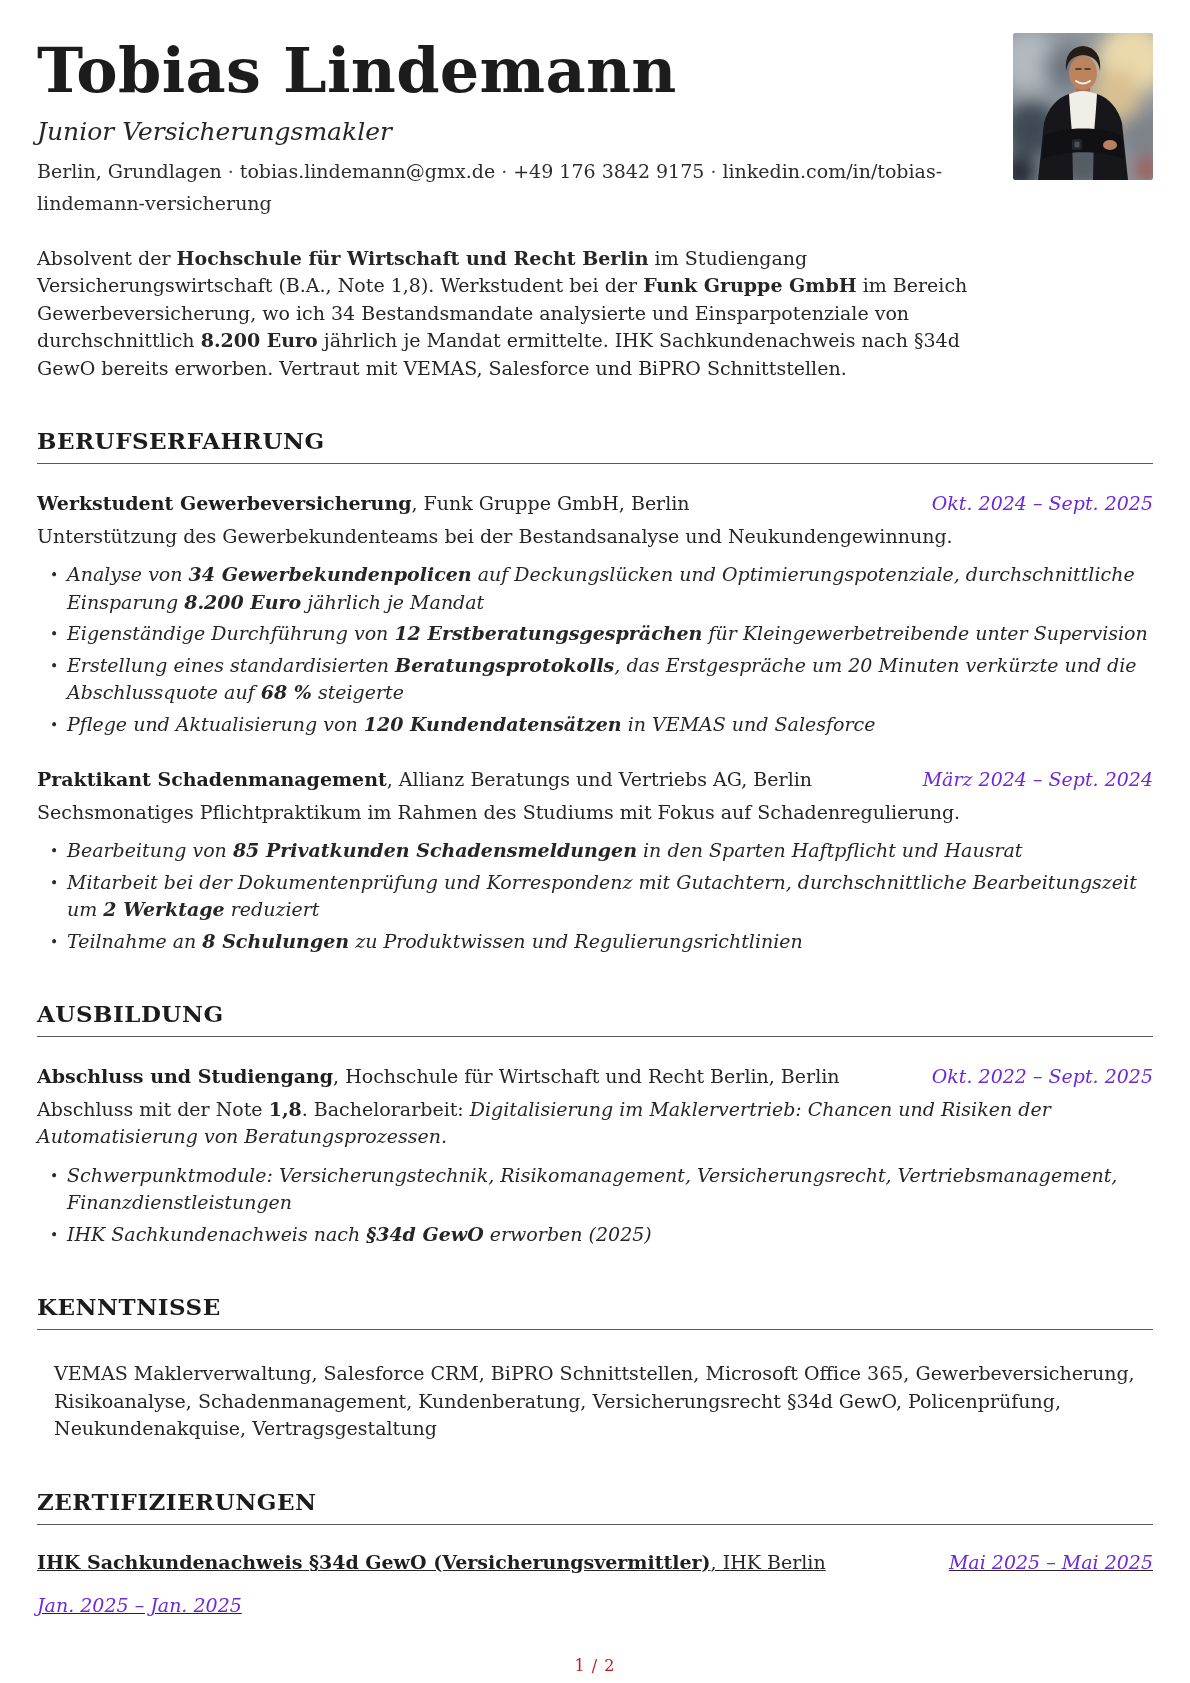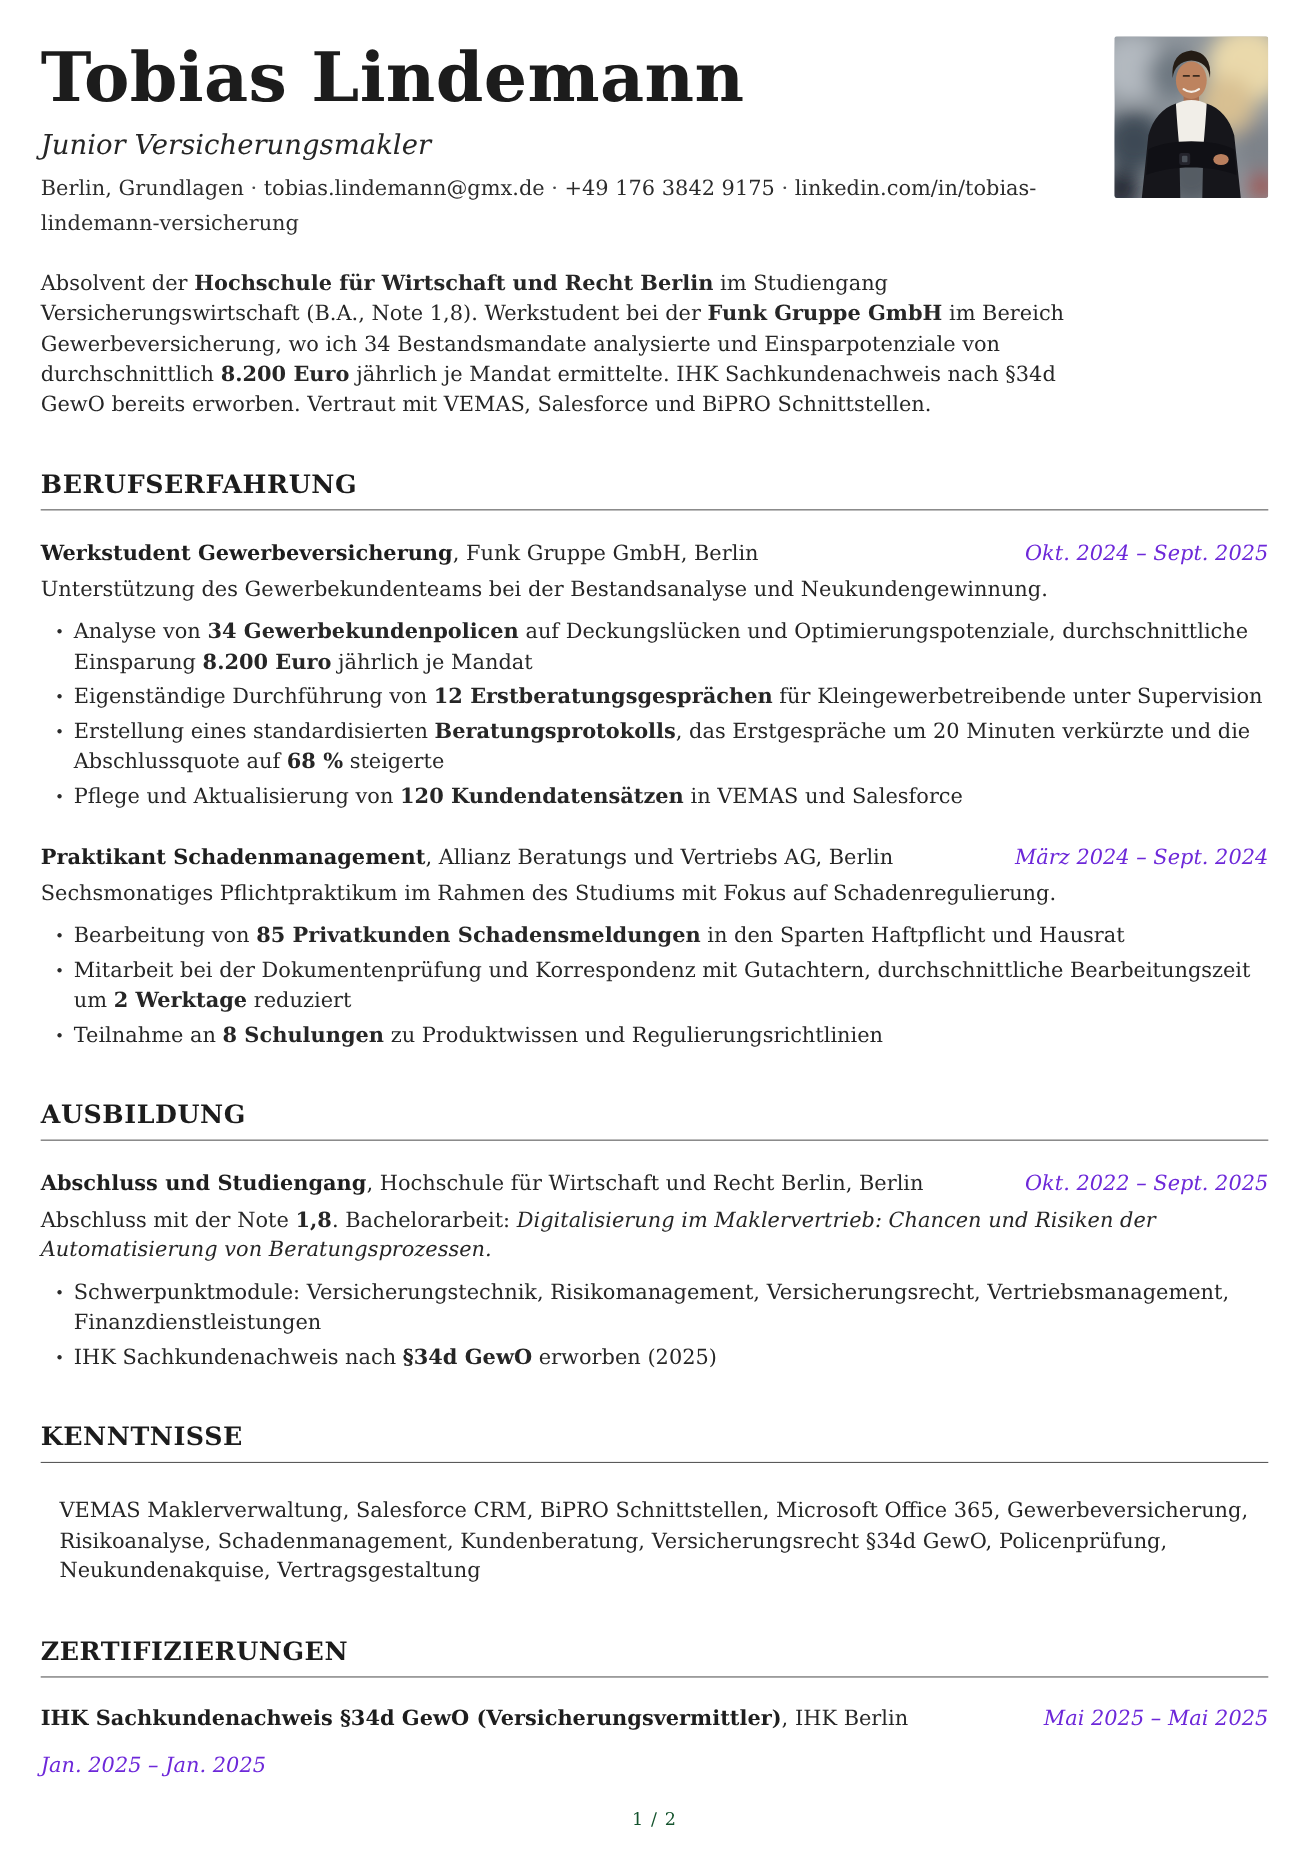--- a/index.html
+++ b/index.html
@@ -36,35 +36,35 @@
   .rule{border:none;border-top:1.5px solid #5a5a5a;margin:9px 0 0 0;height:0;}
 
   .entry{margin-top:26px;}
   .entry + .entry{margin-top:28px;}
   .entry-row{display:flex;justify-content:space-between;align-items:baseline;gap:41px;}
   .entry-title{margin:0;}
   .entry-title b{font-weight:bold;color:#1e1e1e;}
   .entry-dates{margin:0;font-style:italic;white-space:nowrap;color:#6d28d9;}
   .entry-desc{margin:5px 0 0 0;}
 
-  ul.bullets{margin:11px 0 0 0;padding:0 0 0 30px;list-style:none;}
+  ul.bullets{margin:11px 0 0 0;padding:0 0 0 30px;list-style:none;font-style:italic;}
   ul.bullets li{position:relative;margin:0 0 4px 0;}
   ul.bullets li::before{
     content:"•";position:absolute;left:-17px;top:1px;
     font-size:14px;color:#2b2b2b;
   }
 
   .skills-text{margin:30px 0 0 17px;}
 
-  .cert-row{margin-top:24px;}
+  .cert-row{margin-top:24px;text-decoration:underline;}
   .cert-row + .cert-row{margin-top:16px;}
 
   .footer{
-    position:absolute;left:0;right:0;bottom:16px;
-    text-align:center;font-size:16px;letter-spacing:1px;color:#14532d;
+    position:absolute;left:0;right:0;bottom:4px;
+    text-align:center;font-size:16px;letter-spacing:1px;color:#b91c1c;
   }
   b{font-weight:bold;} i{font-style:italic;}
 </style>
 </head>
 <body>
 
 <div class="page">
   <div class="inner">
 
     <header>

